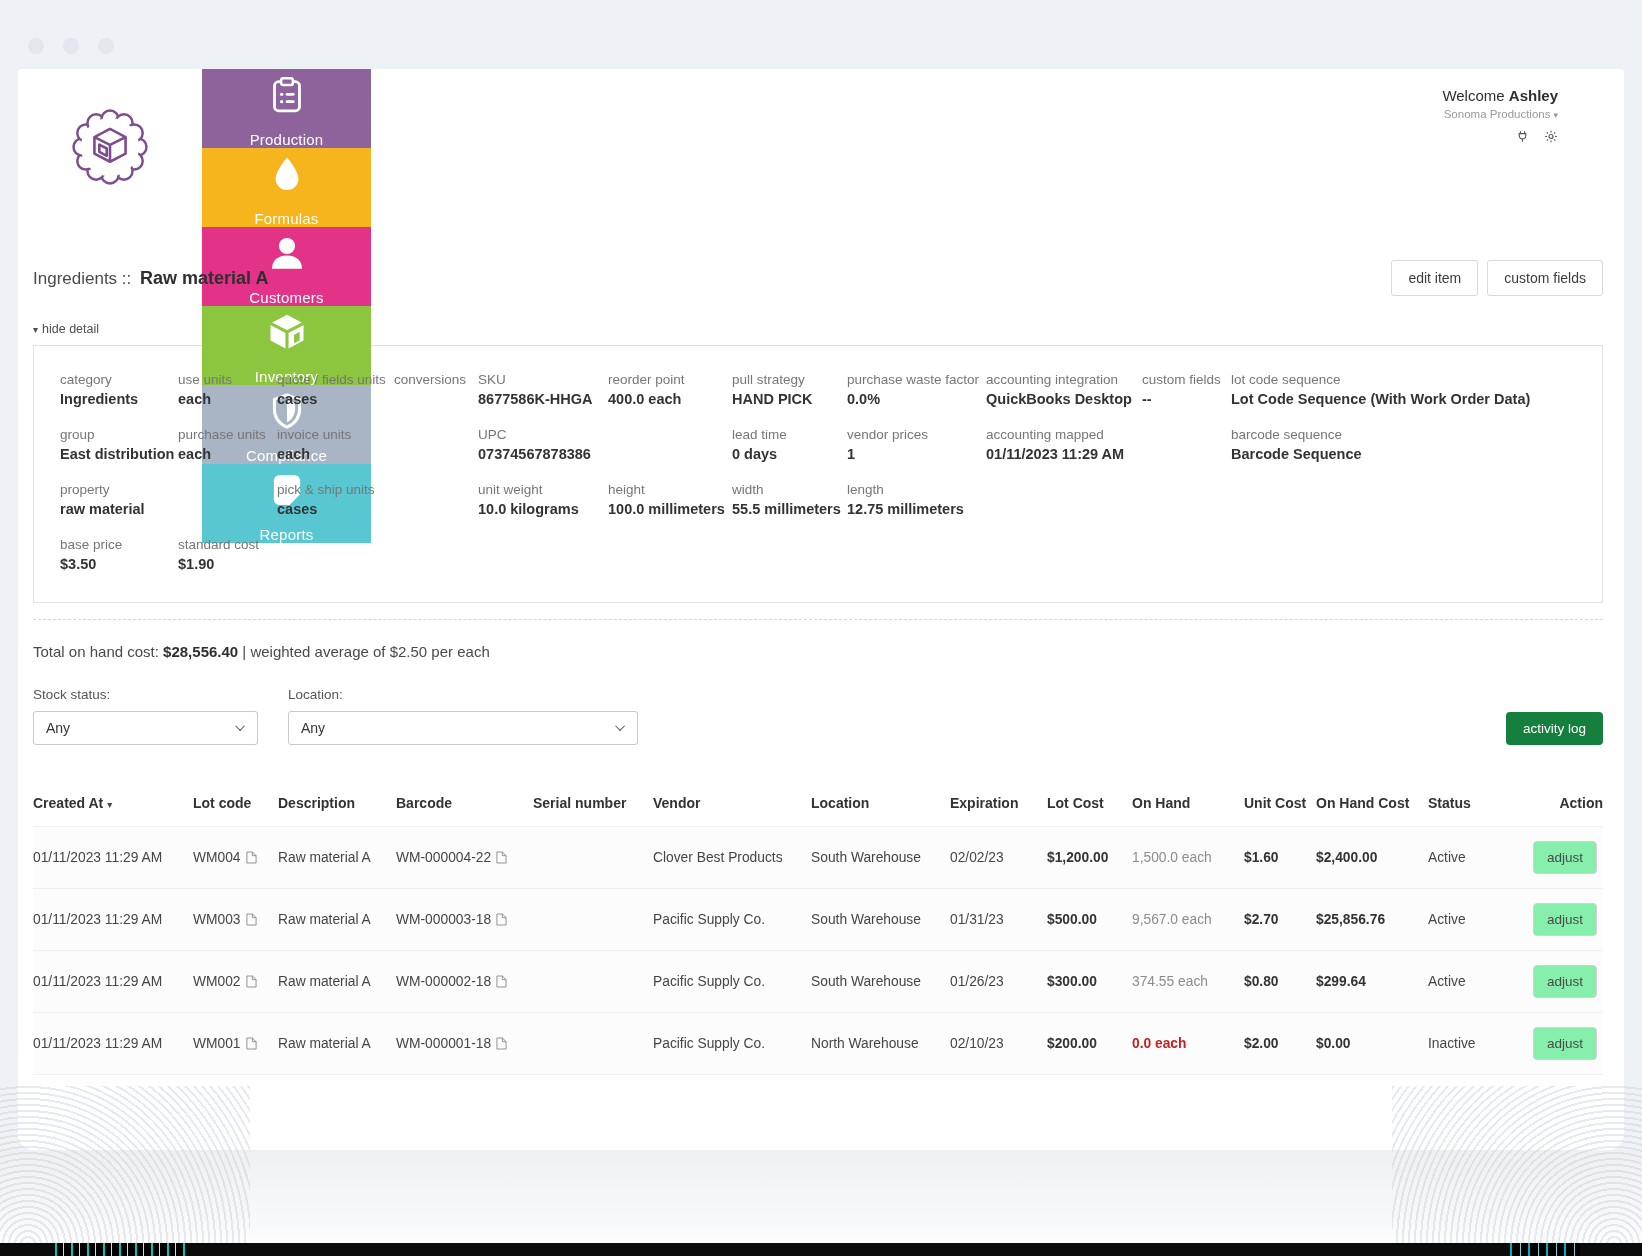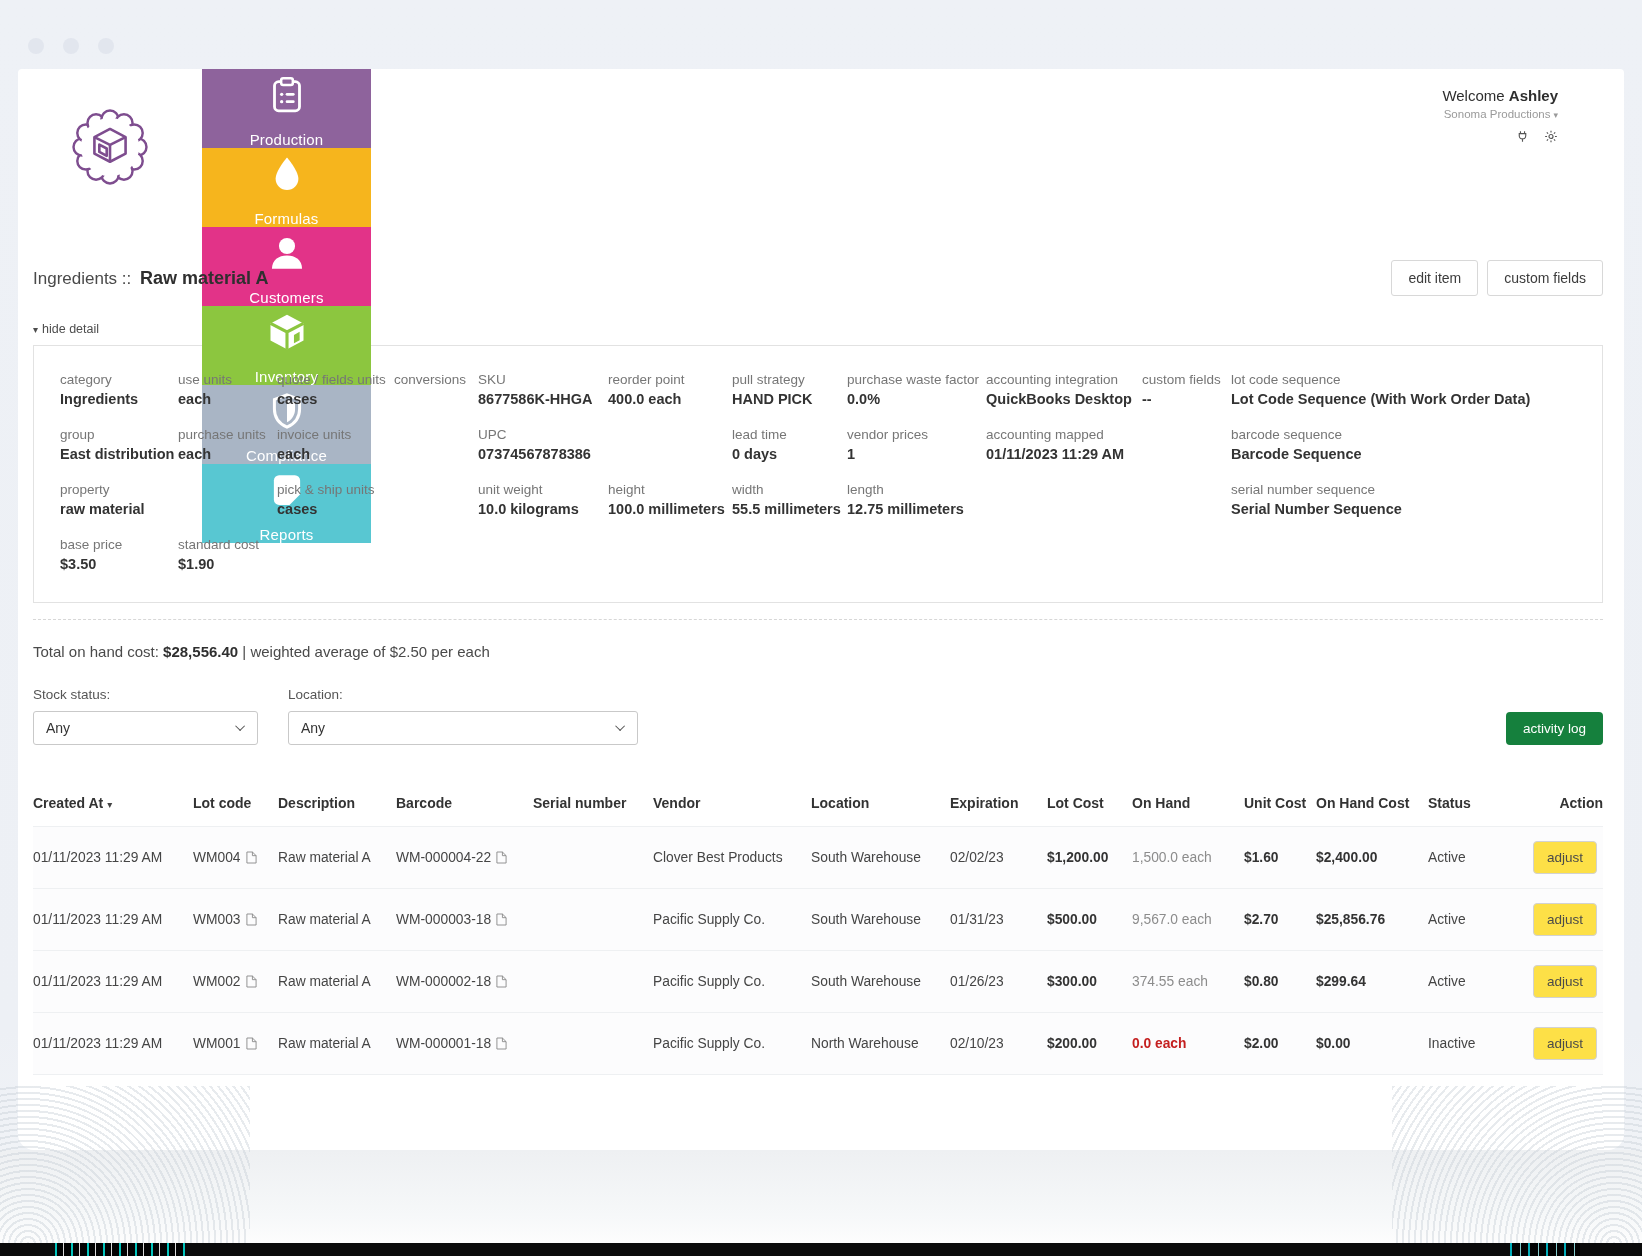--- a/index.html
+++ b/index.html
@@ -83,21 +83,21 @@
   th.r, td.r { text-align:right; }
   th .sort { font-size:10px; margin-left:4px; color:#444; }
   tbody tr { background:#fcfcfd; border-top:1px solid #eef0f2; }
   tbody tr:last-child { border-bottom:1px solid #eef0f2; }
   td { font-size:13.8px; color:#454545; padding:14px 6px 14px 0; white-space:nowrap; overflow:hidden; vertical-align:middle; }
   td.bold { font-weight:700; color:#333; }
   td.c-oh { color:#8c8c8c; }
   td.c-oh.red { color:#c41f1f; font-weight:700; }
   .doc-ic { margin-left:5px; vertical-align:-2px; }
   .btn-adjust {
-    background:#fde047; border:1px solid #d2d2d2; border-radius:4px; color:#4a4a4a;
+    background:#86efac; border:1px solid #d2d2d2; border-radius:4px; color:#4a4a4a;
     font-size:13.5px; padding:8px 13px; cursor:pointer; font-family:inherit;
   }
   
   .band { position:absolute; left:0; top:1150px; width:100%; height:93px;
     background:linear-gradient(180deg,#eef0f2 0%,#f6f8f9 70%,#fdfdfd 100%); }
   .moire { position:absolute; bottom:10px; width:250px; height:160px; opacity:.4; pointer-events:none; }
   .moire.left { left:0;
     background:repeating-radial-gradient(circle at 28px 158px,#c4ccd4 0 2px,rgba(255,255,255,0) 2px 6px); }
   .moire.right { right:0;
     background:repeating-radial-gradient(circle at 222px 158px,#c4ccd4 0 2px,rgba(255,255,255,0) 2px 6px); }
@@ -345,24 +345,20 @@
             <div class="f-label">height</div>
             <div class="f-value">100.0 millimeters</div>
           </div>
         <div class="field" style="grid-row:3;grid-column:7">
             <div class="f-label">width</div>
             <div class="f-value">55.5 millimeters</div>
           </div>
         <div class="field" style="grid-row:3;grid-column:8">
             <div class="f-label">length</div>
             <div class="f-value">12.75 millimeters</div>
-          </div>
-        <div class="field" style="grid-row:3;grid-column:11">
-            <div class="f-label">serial number sequence</div>
-            <div class="f-value">Serial Number Sequence</div>
           </div>
 
         <div class="field" style="grid-row:4;grid-column:1">
             <div class="f-label">base price</div>
             <div class="f-value">$3.50</div>
           </div>
         <div class="field" style="grid-row:4;grid-column:2">
             <div class="f-label">standard cost</div>
             <div class="f-value">$1.90</div>
           </div>

